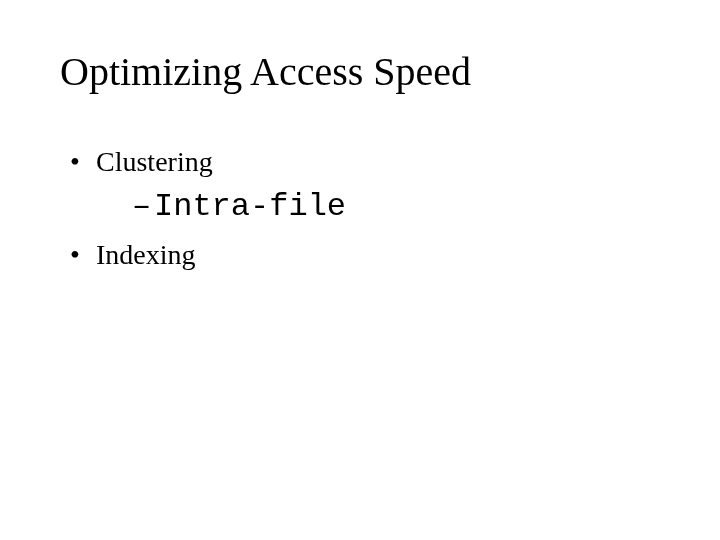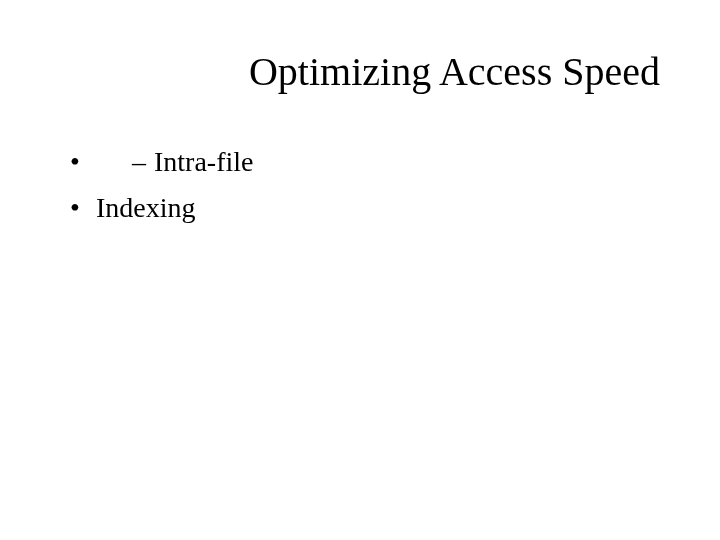--- a/index.html
+++ b/index.html
@@ -15,21 +15,21 @@
       color: #000000;
       overflow: hidden;
       position: relative;
     }
     .slide {
       width: 100%;
       height: 100%;
       padding: 40px 60px 0 60px;
     }
     .title {
-      text-align: right;
+      text-align: left;
       font-size: 40px;
       font-weight: normal;
       margin-bottom: 48px;
       margin-top: 8px;
     }
     .bullet-list {
       list-style: none;
       padding-left: 8px;
     }
     .bullet-main {
@@ -45,40 +45,42 @@
       left: 2px;
       top: 0;
     }
     .sub-list {
       list-style: none;
       padding-left: 36px;
       margin-top: 4px;
       margin-bottom: 8px;
     }
     .bullet-sub {
-      font-size: 28px;
+      font-size: 32px;
       line-height: 1.35;
       position: relative;
       padding-left: 22px;
+      font-family: Liberation Mono, monospace;
     }
     .bullet-sub::before {
       content: "–";
       position: absolute;
       left: 0;
       top: 0;
     }
   </style>
 </head>
 <body>
 
 <div class="slide">
   <h1 class="title">Optimizing Access Speed</h1>
 
   <ul class="bullet-list">
     <li class="bullet-main">
+      <span>Clustering</span>
       <ul class="sub-list">
         <li class="bullet-sub">
           <span>Intra-file</span>
         </li>
       </ul>
     </li>
     <li class="bullet-main">
       <span>Indexing</span>
     </li>
   </ul>

